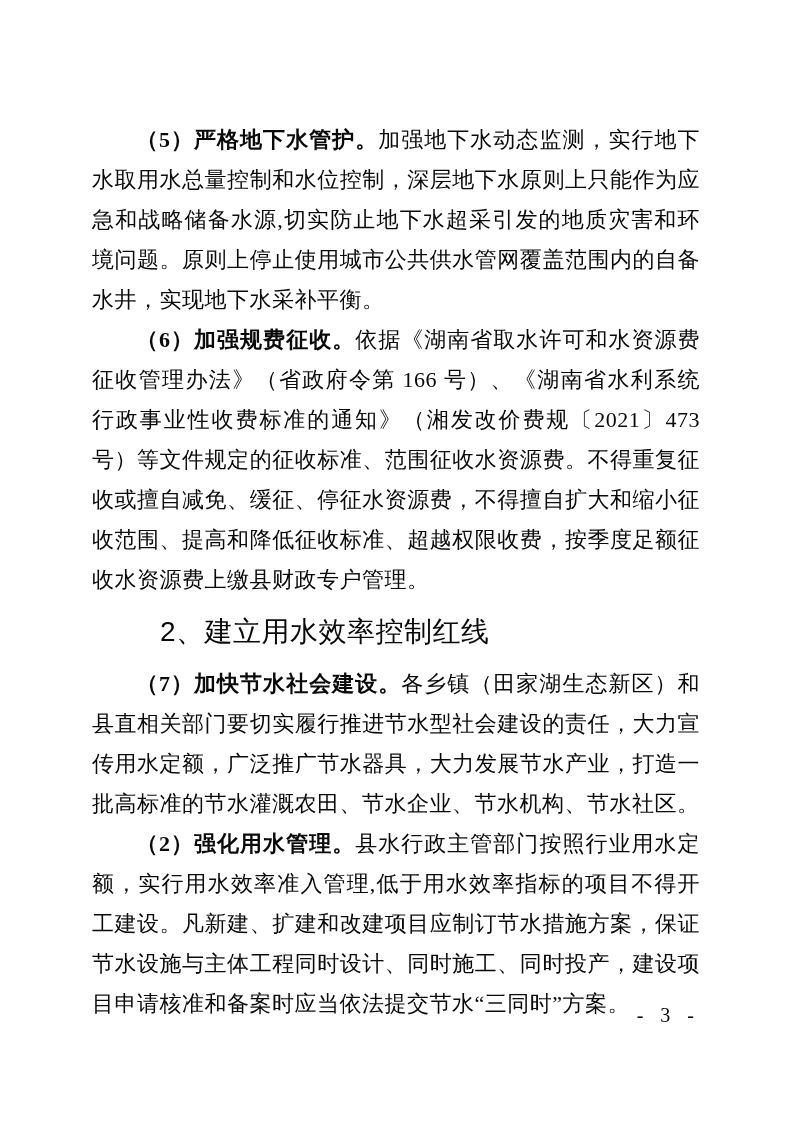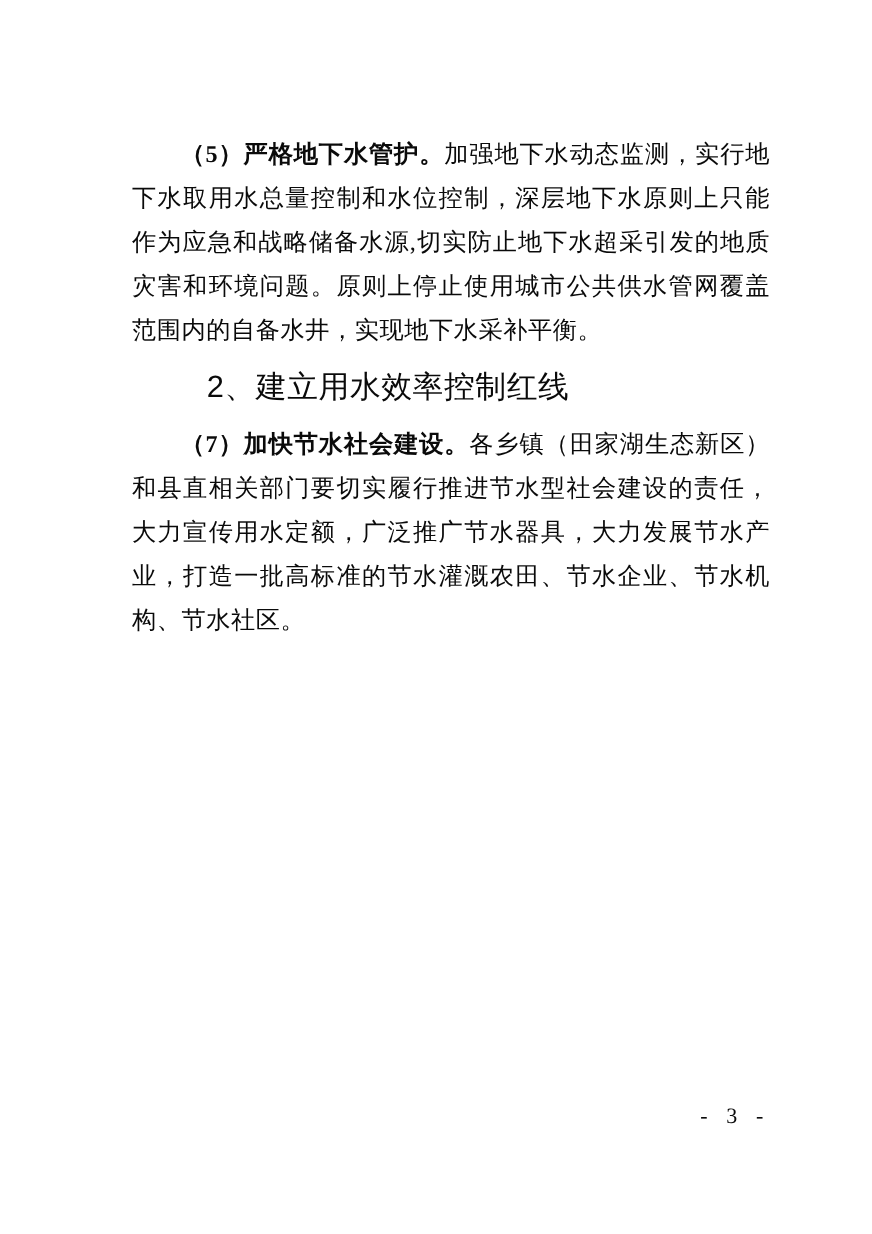--- a/index.html
+++ b/index.html
@@ -6,21 +6,21 @@
     margin: 0;
     padding: 0;
     background: #ffffff;
   }
   .page {
     position: relative;
     width: 793px;
     height: 1122px;
     background: #ffffff;
     box-sizing: border-box;
-    padding: 120px 93px 0 120px;
+    padding: 120px 93px 0 92px;
     font-family: "Liberation Serif", "DejaVu Serif", serif;
     color: #0a0a0a;
     overflow: hidden;
   }
   .body-para {
     margin: 0;
     font-size: 22px;
     line-height: 40px;
     text-align: justify;
     text-justify: inter-ideograph;
@@ -50,21 +50,23 @@
     color: #0a0a0a;
   }
 </style>
 </head>
 <body>
 
 <div class="page">
 
   <p class="body-para"><span class="lead">（5）严格地下水管护。</span><span>加强地下水动态监测，实行地下水取用水总量控制和水位控制，深层地下水原则上只能作为应急和战略储备水源,切实防止地下水超采引发的地质灾害和环境问题。原则上停止使用城市公共供水管网覆盖范围内的自备水井，实现地下水采补平衡。</span></p>
 
+  <p class="body-para"><span class="lead">（6）加强规费征收。</span><span>依据《湖南省取水许可和水资源费征收管理办法》（省政府令第 166 号）、《湖南省水利系统行政事业性收费标准的通知》（湘发改价费规〔2021〕473 号）等文件规定的征收标准、范围征收水资源费。不得重复征收或擅自减免、缓征、停征水资源费，不得擅自扩大和缩小征收范围、提高和降低征收标准、超越权限收费，按季度足额征收水资源费上缴县财政专户管理。</span></p>
 
   <h2 class="section-heading">2、建立用水效率控制红线</h2>
 
   <p class="body-para"><span class="lead">（7）加快节水社会建设。</span><span>各乡镇（田家湖生态新区）和县直相关部门要切实履行推进节水型社会建设的责任，大力宣传用水定额，广泛推广节水器具，大力发展节水产业，打造一批高标准的节水灌溉农田、节水企业、节水机构、节水社区。</span></p>
 
+  <p class="body-para"><span class="lead">（2）强化用水管理。</span><span>县水行政主管部门按照行业用水定额，实行用水效率准入管理,低于用水效率指标的项目不得开工建设。凡新建、扩建和改建项目应制订节水措施方案，保证节水设施与主体工程同时设计、同时施工、同时投产，建设项目申请核准和备案时应当依法提交节水“三同时”方案。</span></p>
 
   <div class="page-number">- 3 -</div>
 
 </div>
 
 </body></html>

